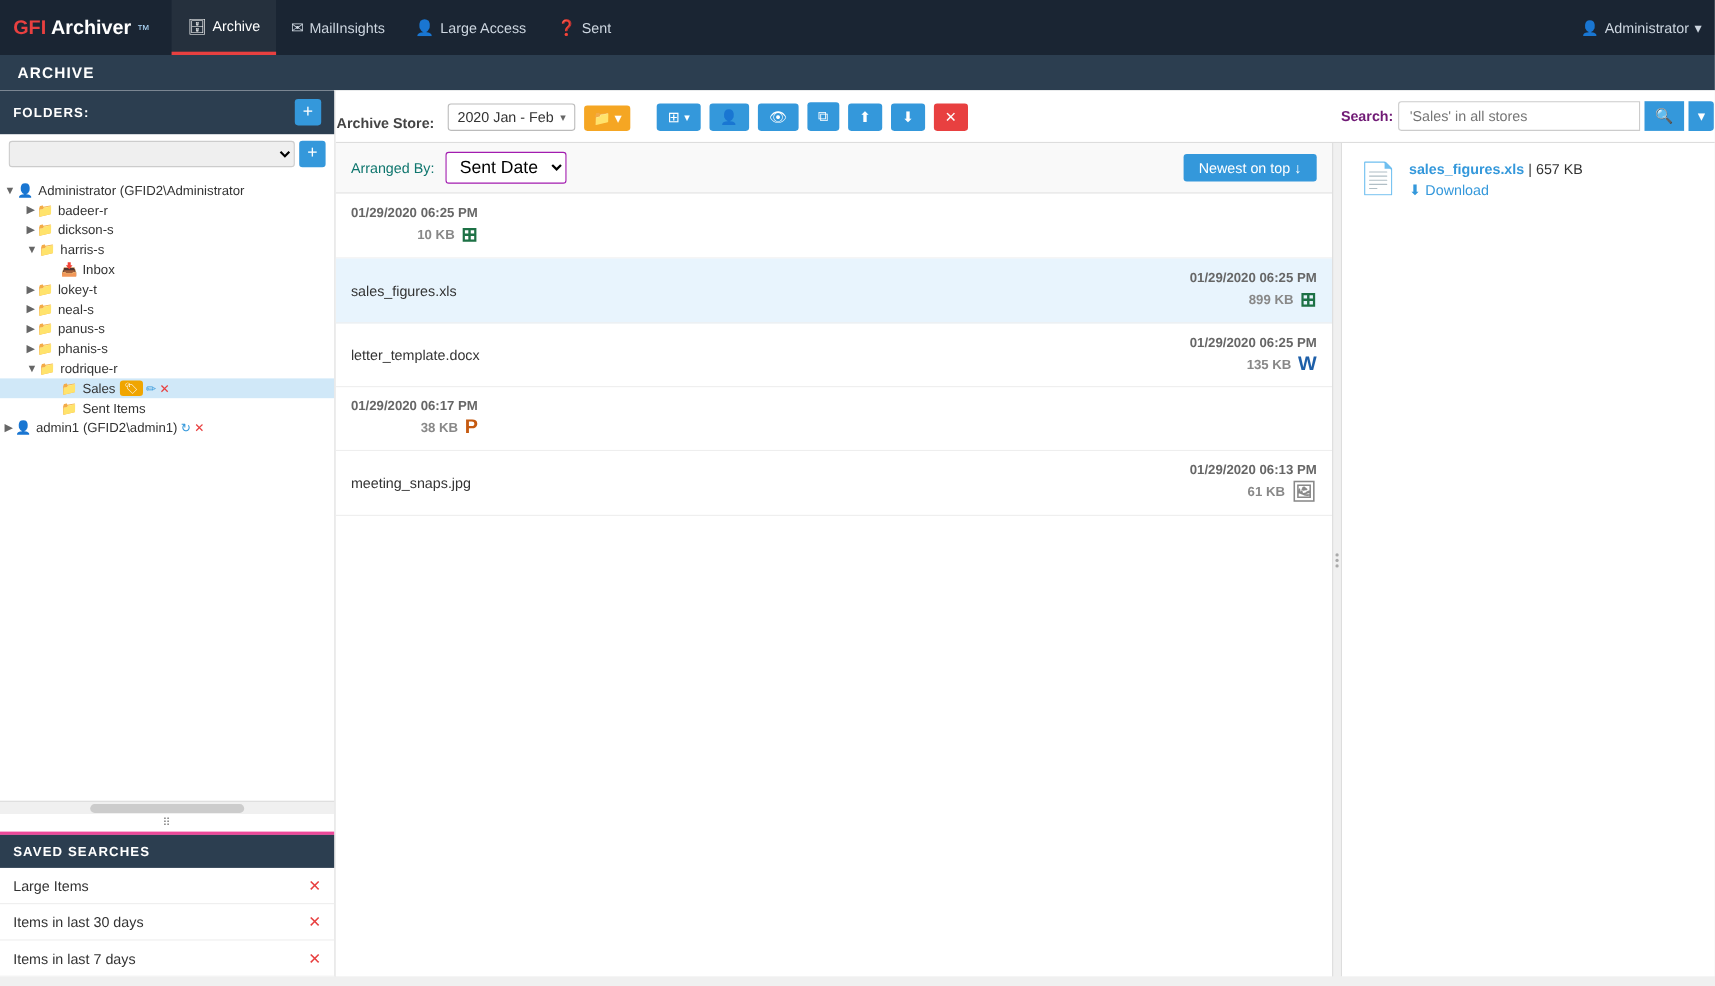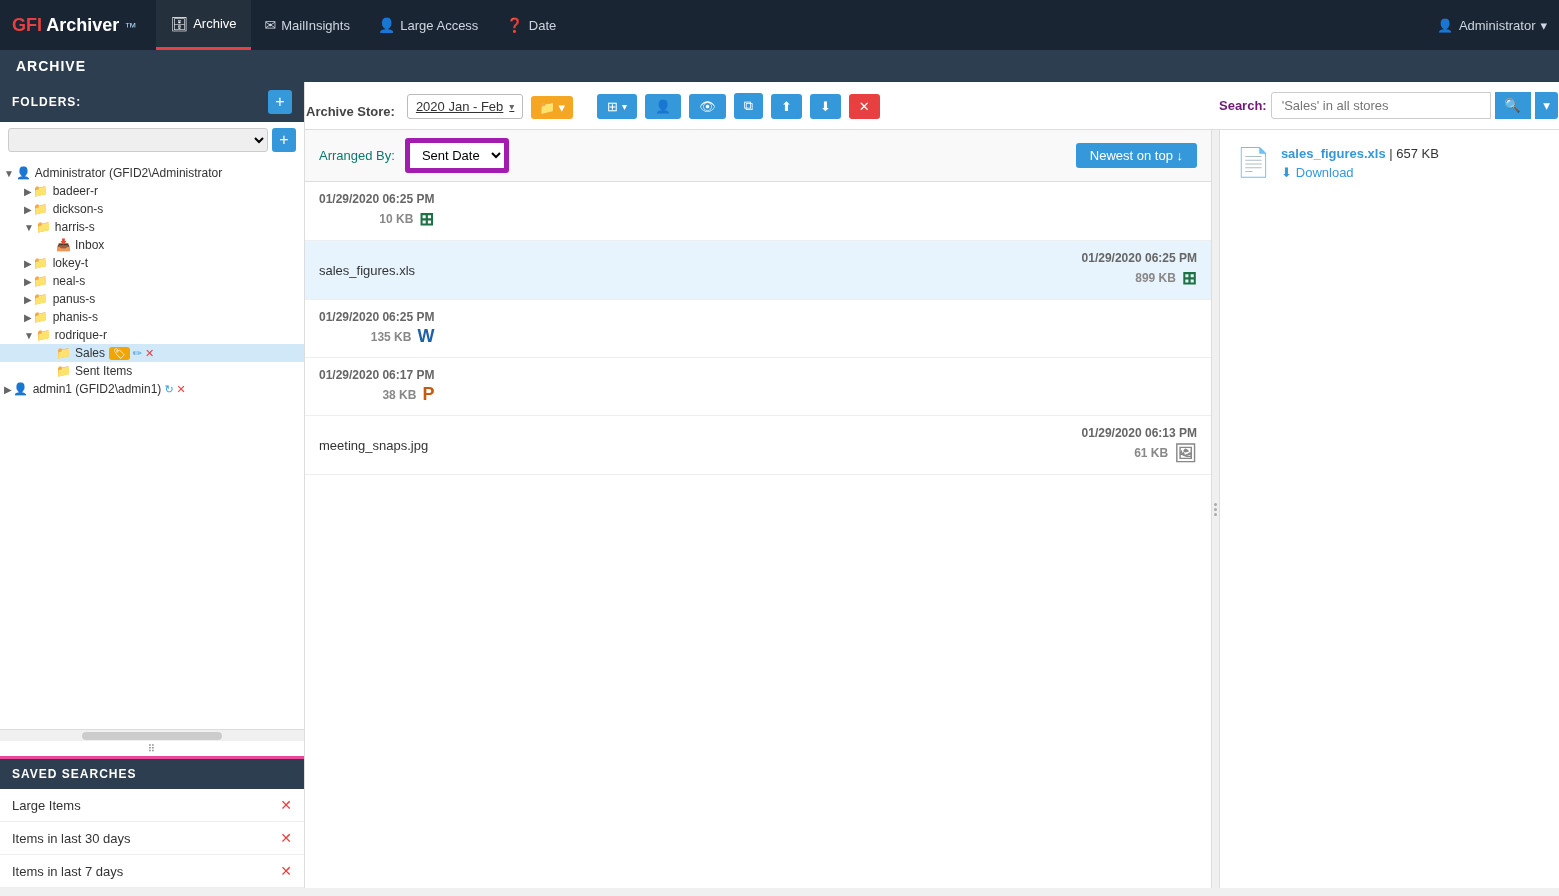--- a/index.html
+++ b/index.html
@@ -209,21 +209,20 @@
     .archive-store-label {
       font-size: 13px;
       color: #444;
       font-weight: 600;
       margin-right: 4px;
     }
     .store-select {
       display: flex;
       align-items: center;
       gap: 3px;
-      text-decoration: underline;
     }
     .store-dropdown {
       background: white;
       border: 1px solid #bbb;
       border-radius: 3px;
       padding: 4px 8px;
       font-size: 13px;
       cursor: pointer;
       display: flex;
       align-items: center;
@@ -292,24 +291,24 @@
     .arrange-bar {
       background: #f9f9f9;
       border-bottom: 1px solid #ddd;
       padding: 8px 14px;
       display: flex;
       align-items: center;
       gap: 10px;
     }
     .arrange-label { font-size: 13px; color: #0f766e; }
     .arrange-select {
-      border: 5px solid #a21caf;
+      border: 1px solid #a21caf;
       border-radius: 3px;
       padding: 4px 8px;
-      font-size: 13px;
+      font-size: 16px;
       background: white;
       cursor: pointer;
     }
     .newest-btn {
       margin-left: auto;
       background: #3498db;
       color: white;
       border: none;
       border-radius: 3px;
       padding: 5px 14px;
@@ -426,21 +425,21 @@
     <div class="nav-item">
       <span class="nav-icon">✉</span>
       <span>MailInsights</span>
     </div>
     <div class="nav-item">
       <span class="nav-icon">👤</span>
       <span>Large Access</span>
     </div>
     <div class="nav-item">
       <span class="nav-icon">❓</span>
-      <span>Date</span>
+      <span>Sent</span>
     </div>
   </div>
   <div class="nav-user">
     <span>👤</span>
     <span>Administrator</span>
     <span>▾</span>
   </div>
 </nav>
 
 <div class="page-header">
@@ -655,20 +654,21 @@
             <div class="file-meta">
               <span>01/29/2020 06:25 PM</span>
               <div class="file-meta-row">
                 <span class="file-size">899 KB</span>
                 <span class="file-type-icon excel">⊞</span>
               </div>
             </div>
           </div>
 
           <div class="file-item">
+            <span class="file-name">letter_template.docx</span>
             <div class="file-meta">
               <span>01/29/2020 06:25 PM</span>
               <div class="file-meta-row">
                 <span class="file-size">135 KB</span>
                 <span class="file-type-icon word">W</span>
               </div>
             </div>
           </div>
 
           <div class="file-item">

